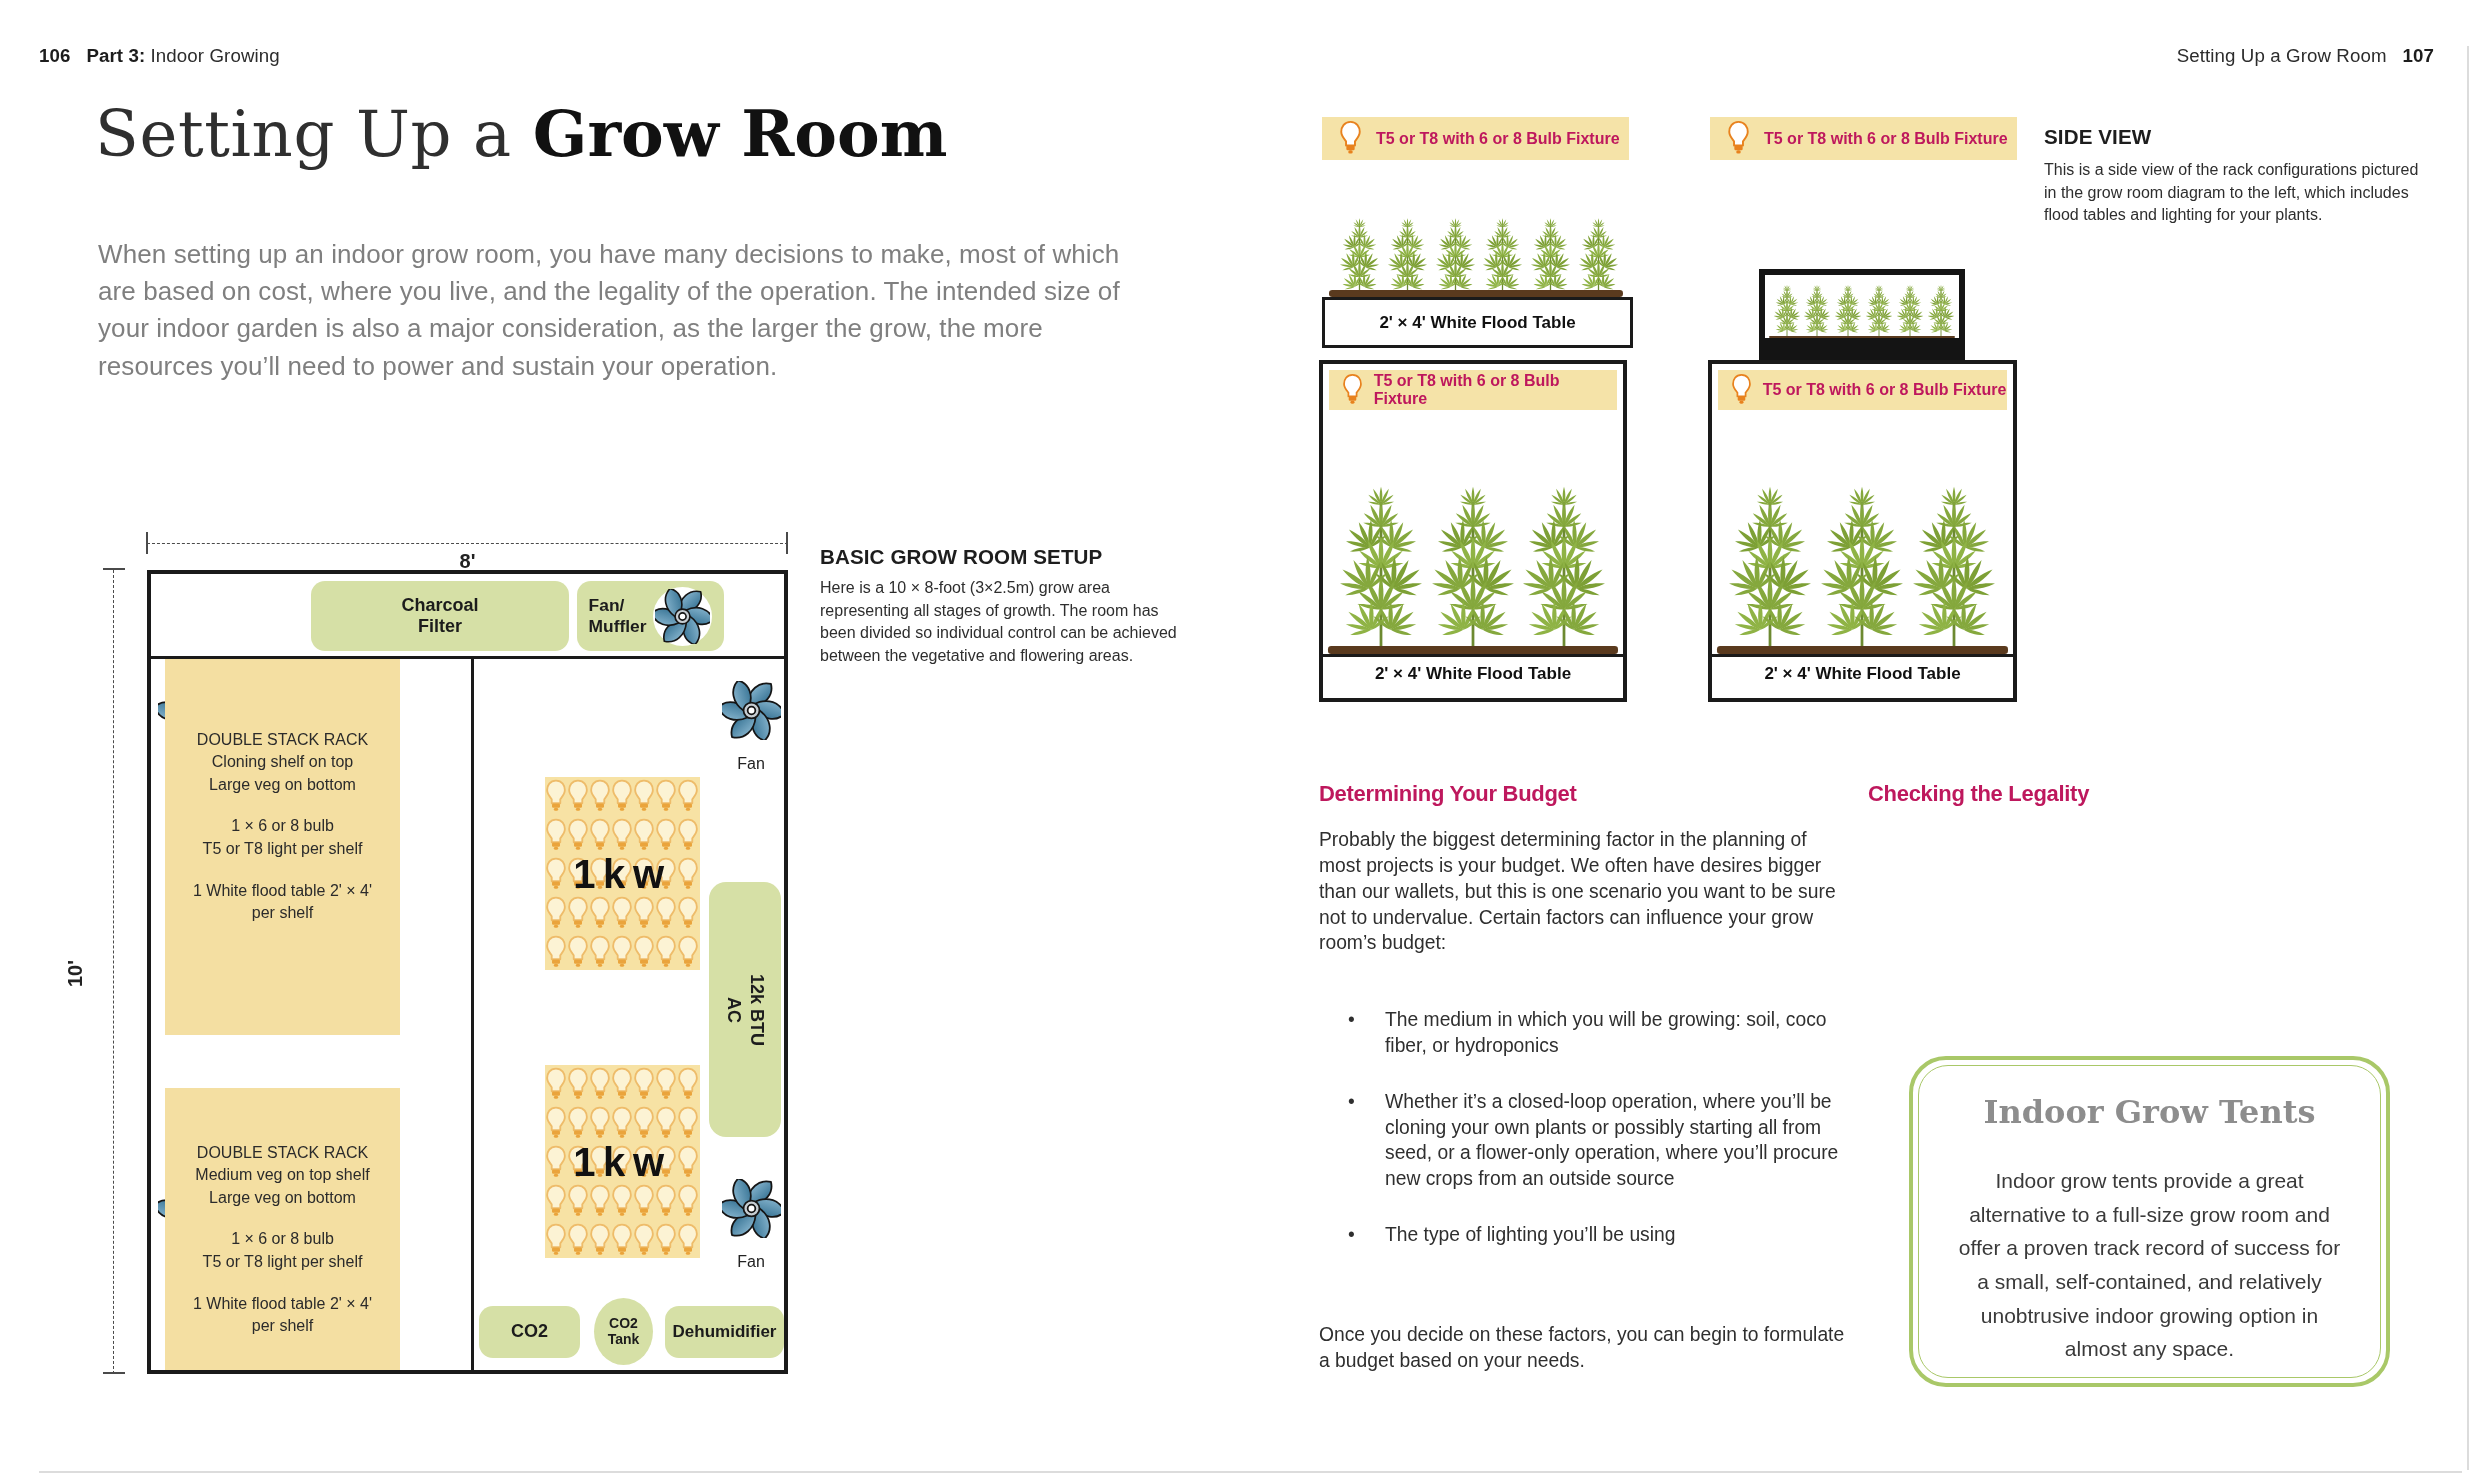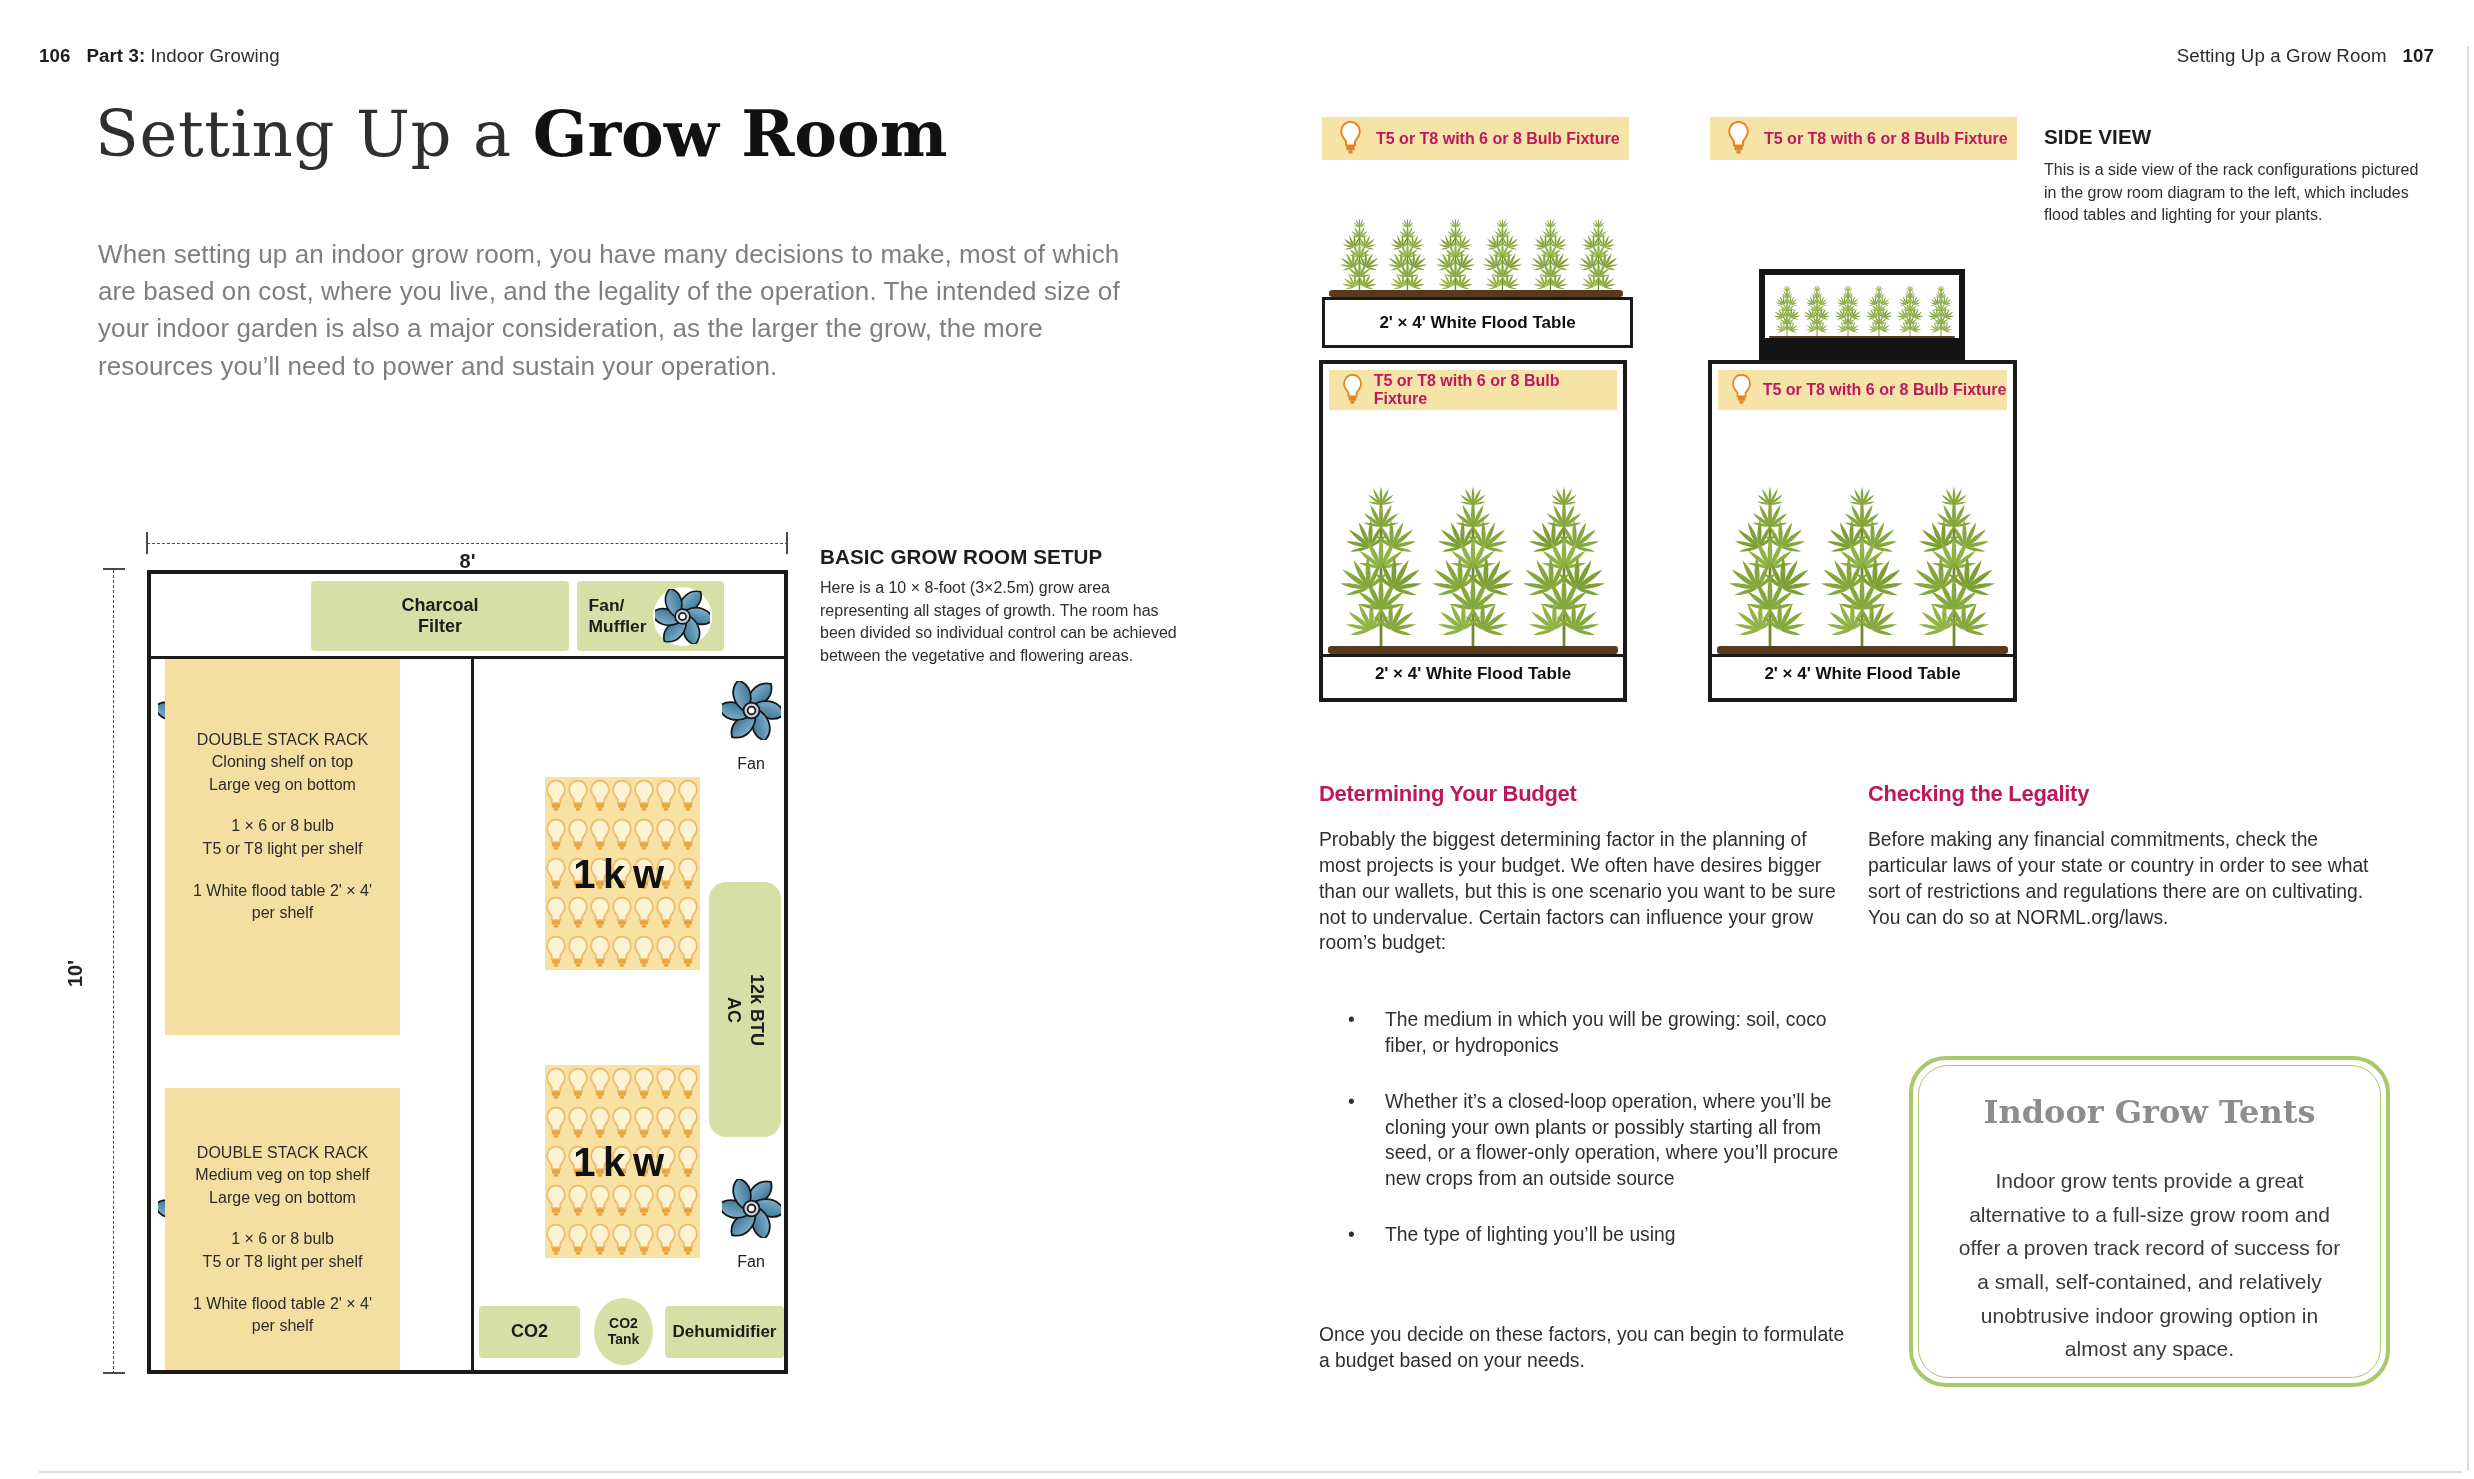--- a/index.html
+++ b/index.html
@@ -29,21 +29,21 @@
 
   .intro{font-size:26px;line-height:1.43;color:var(--gray-text);letter-spacing:0.1px;}
 
   
   .dash-h{border-top:1.9px dashed #4a4a4a;}
   .dash-v{border-left:1.9px dashed #4a4a4a;}
   .tick{background:#4a4a4a;}
   .dimlbl{font-weight:bold;font-size:20px;color:#222;}
   .room{border:4.5px solid #1a1a1a;background:#fff;box-sizing:border-box;}
   .wall{background:#1a1a1a;}
-  .green-box{background:var(--green);border-radius:4px;display:flex;flex-direction:column;
+  .green-box{background:var(--green);border-radius:14px;display:flex;flex-direction:column;
              align-items:center;justify-content:center;text-align:center;
              font-weight:bold;color:#1c1c1c;line-height:1.18;}
   .rack{background:var(--rack-yellow);text-align:center;font-size:16px;line-height:1.4;color:#2b2b2b;box-sizing:border-box;}
   .rack .gap{margin-top:19.3px;}
   .fanwrap{width:64px;text-align:center;}
   .fanwrap .lbl{font-size:16px;color:#222;margin-top:13px;}
   .bulb-panel-box{background:var(--panel-yellow);}
   .bulb-grid{display:grid;grid-template-columns:repeat(7,22px);grid-auto-rows:39px;overflow:hidden;}
   .bulb{width:22px;height:39px;}
   .bulb-panel{--glass:#fcf3d4;--outline:#eebc6a;--base:#eaa43c;}
@@ -581,21 +581,20 @@
       <div>Whether it’s a closed-loop operation, where you’ll be cloning your own plants or possibly starting all from seed, or a flower-only operation, where you’ll procure new crops from an outside source</div>
     </div>
     <div class="li">
       <div class="dot">•</div>
       <div>The type of lighting you’ll be using</div>
     </div>
   </div>
   <div class="abs sec-b" style="left:1319px;top:1322px;width:531px;">Once you decide on these factors, you can begin to formulate a budget based on your needs.</div>
 
   <div class="abs sec-h" style="left:1868px;top:781px;">Checking the Legality</div>
-  <div class="abs sec-b" style="left:1868px;top:827px;width:516px;">Before making any financial commitments, check the particular laws of your state or country in order to see what sort of restrictions and regulations there are on cultivating. You can do so at NORML.org/laws.</div>
 
   <div class="abs tentbox" style="left:1909px;top:1056px;width:481px;height:331px;">
     <div class="innerline">
       <div class="tent-h">Indoor Grow Tents</div>
       <div class="tent-b">Indoor grow tents provide a great alternative to a full-size grow room and offer a proven track record of success for a small, self-contained, and relatively unobtrusive indoor growing option in almost any space.</div>
     </div>
   </div>
 
   <div class="abs edge" style="left:2467px;top:46px;width:1.9px;height:1424px;"></div>
   <div class="abs edge" style="left:39px;top:1471px;width:2423px;height:1.9px;"></div>

